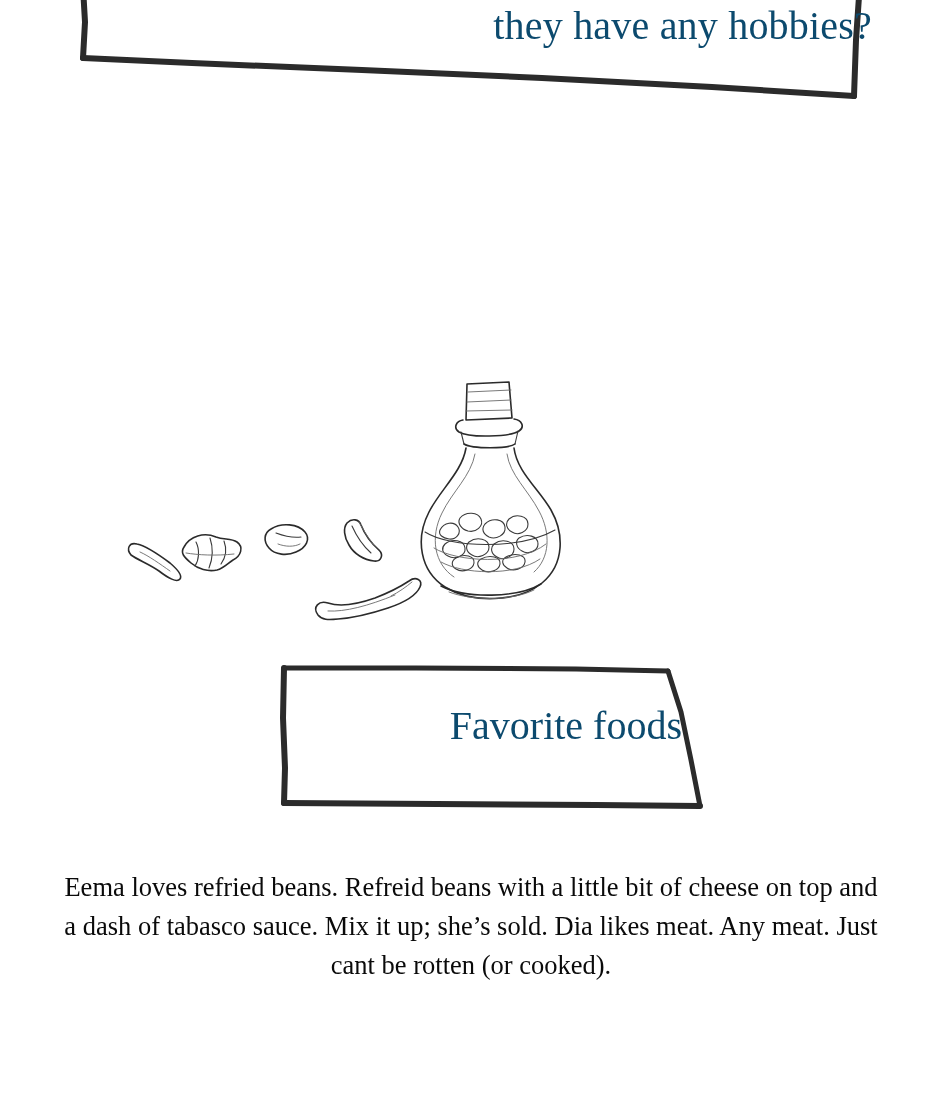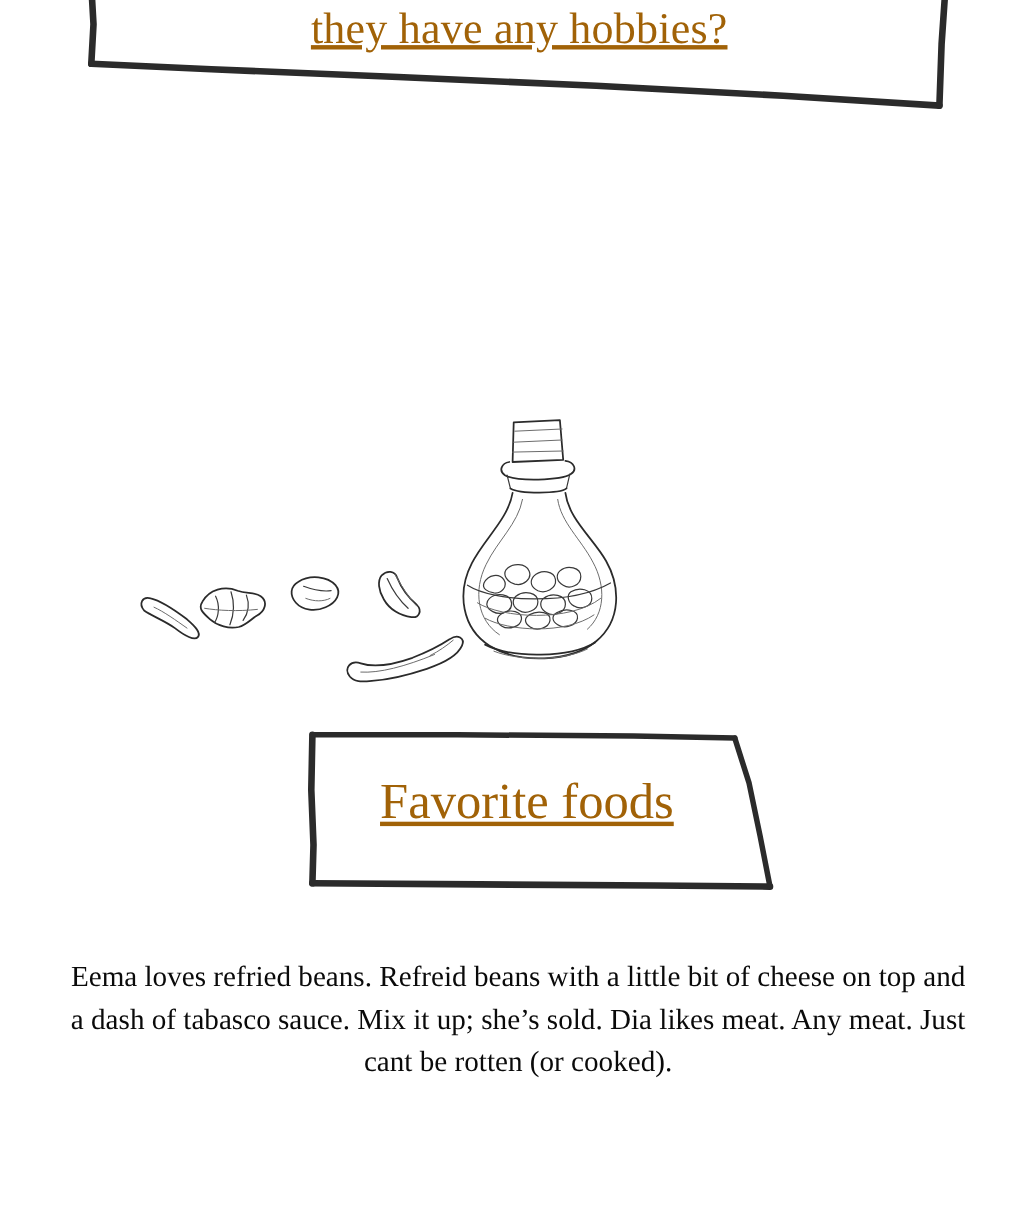--- a/index.html
+++ b/index.html
@@ -28,25 +28,24 @@
   }
   .heading-box svg {
     position: absolute;
     left: 0;
     top: 0;
     overflow: visible;
   }
   .heading-text {
     position: absolute;
     width: 100%;
-    text-align: center;
+    text-align: right;
     font-family: "Liberation Serif", serif;
-    color: #a16207;
+    color: #0c4a6e;
     white-space: nowrap;
-    text-decoration: underline;
   }
 
   
   #hobbies-heading {
     left: 72px;
     top: -70px;
     width: 800px;
     height: 170px;
   }
   #hobbies-heading .heading-text {
@@ -58,21 +57,21 @@
   
   #foods-heading {
     left: 276px;
     top: 660px;
     width: 440px;
     height: 155px;
   }
   #foods-heading .heading-text {
     top: 42px;
     left: 0;
-    font-size: 46px;
+    font-size: 40px;
     padding-right: 34px;
     box-sizing: border-box;
   }
 
   
   .para {
     position: absolute;
     text-align: center;
     font-size: 27.5px;
     line-height: 1.58;

